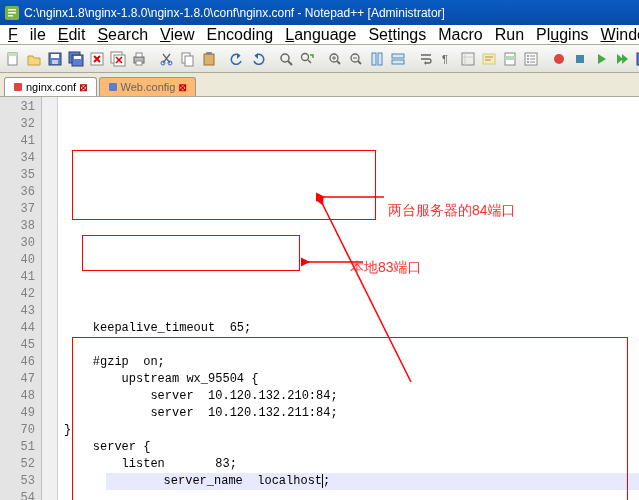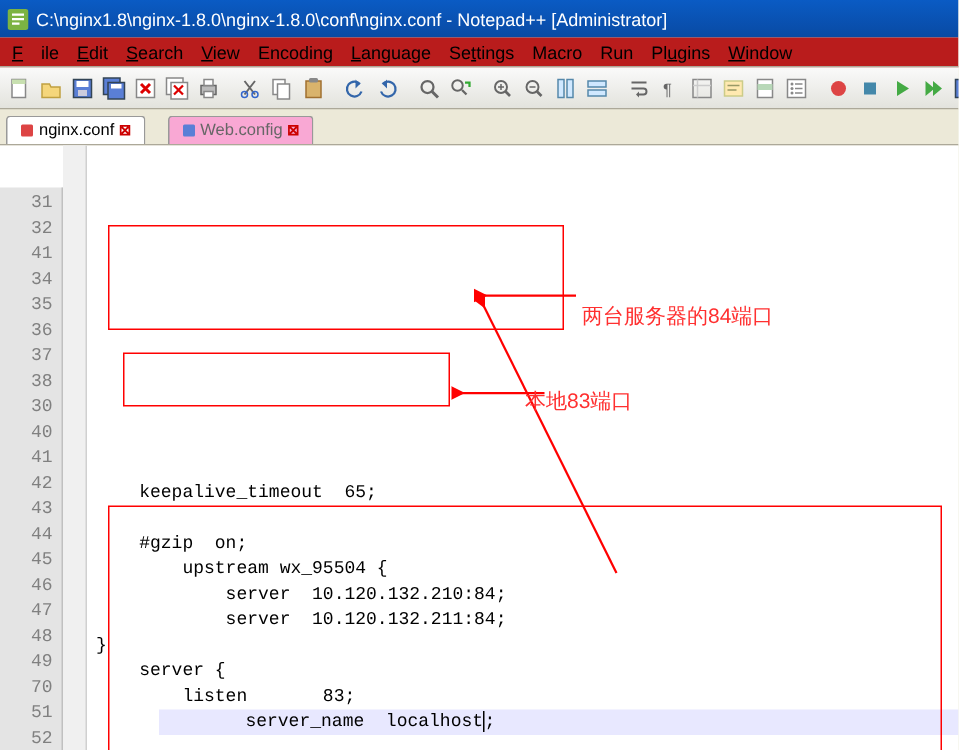--- a/index.html
+++ b/index.html
@@ -1,31 +1,31 @@
 <!DOCTYPE html>
 <html><head>
 <meta charset="utf-8">
 <style>
   * { margin: 0; padding: 0; box-sizing: border-box; }
   body { font-family: "Microsoft YaHei", SimSun, sans-serif; font-size: 11px; background: #ece9d8; width: 639px; height: 500px; overflow: hidden; position: relative; }
   .titlebar { background: linear-gradient(to bottom, #0a5bc4, #094aa3); color: #fff; height: 25px; display: flex; align-items: center; padding: 4px 4px; font-size: 12px; }
   .titlebar .icon { width: 16px; height: 16px; margin-right: 4px; display: inline-flex; align-items: center; justify-content: center; }
-  .menubar { background: #b91c1c; height: 20px; display: flex; align-items: center; padding: 0 2px; font-size: 12px; border-bottom: 1px solid #aca899; }
+  .menubar { background: #ffffff; height: 20px; display: flex; align-items: center; padding: 0 2px; font-size: 16px; border-bottom: 1px solid #aca899; }
   .menubar span { padding: 2px 6px; cursor: default; }
   .menubar span u { text-decoration: underline; }
   .toolbar { background: linear-gradient(to bottom, #fafafa, #e3e3dd); height: 28px; display: flex; align-items: center; padding: 0 4px; gap: 3px; border-bottom: 1px solid #aca899; }
   .tbtn { width: 22px; height: 22px; display: inline-flex; align-items: center; justify-content: center; border: 1px solid transparent; border-radius: 2px; cursor: pointer; }
   .tsep { width: 1px; height: 20px; background: #aca899; margin: 0 2px; }
-  .tabbar { background: #ece9d8; height: 24px; display: flex; align-items: flex-end; padding: 2px 4px 0 4px; border-bottom: 1px solid #aca899; gap: 15px; }
+  .tabbar { background: #ece9d8; height: 24px; display: flex; align-items: flex-end; padding: 2px 4px 0 4px; border-bottom: 1px solid #aca899; gap: 2px; }
   .tab { background: #fff; border: 1px solid #999; border-bottom: none; padding: 3px 8px; font-size: 11px; display: flex; align-items: center; gap: 3px; border-radius: 3px 3px 0 0; position: relative; }
-  .tab.inactive { background: #f9a8d4; color: #666; }
+  .tab.inactive { background: #fdba74; color: #666; }
   .tab .closex { color: #c00; font-weight: bold; font-size: 10px; cursor: pointer; }
   .tab .dot { width: 10px; height: 10px; display: inline-block; }
   .editor { display: flex; height: 403px; background: #fff; position: relative; }
-  .gutter { width: 42px; background: #e4e4e4; color: #808080; font-family: Consolas, "Courier New", monospace; font-size: 12px; text-align: right; padding: 2px 6px 2px 2px; line-height: 17px; border-right: 1px solid #c0c0c0; margin-top: 28px; }
+  .gutter { width: 42px; background: #e4e4e4; color: #808080; font-family: Consolas, "Courier New", monospace; font-size: 12px; text-align: right; padding: 2px 6px 2px 2px; line-height: 17px; border-right: 1px solid #c0c0c0; }
   .margin { width: 16px; background: #f0f0f0; border-right: 1px solid #d0d0d0; }
   .code { flex: 1; font-family: Consolas, "Courier New", monospace; font-size: 12px; line-height: 17px; padding: 2px 0 2px 6px; color: #000; white-space: pre; position: relative; }
   .code .line { height: 17px; }
   .code .hl { background: #e8e8ff; margin-left: 42px; }
   .caret { display: inline-block; width: 1px; height: 14px; background: #000; vertical-align: middle; }
   .redbox { position: absolute; border: 1px solid #ff0000; pointer-events: none; }
   .annot { position: absolute; color: #ff3030; font-size: 14px; font-family: "Microsoft YaHei", SimSun, sans-serif; }
   .arrow-svg { position: absolute; pointer-events: none; }
 </style>
 </head>

